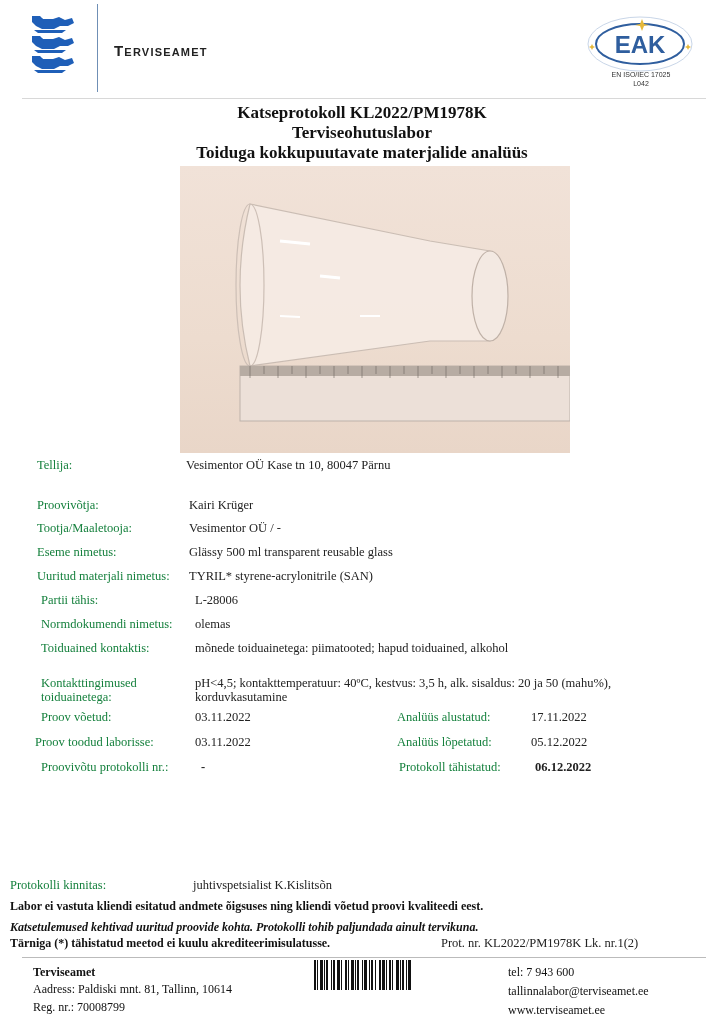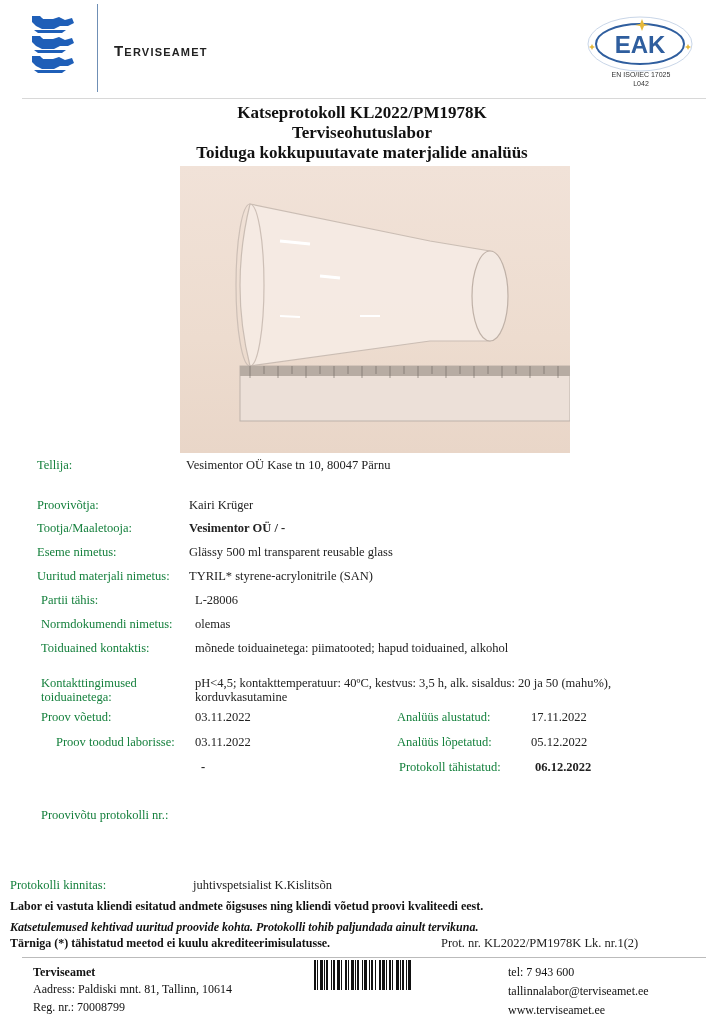--- a/index.html
+++ b/index.html
@@ -105,21 +105,21 @@
   </svg>
 </div>
 
 <div class="abs row-label" style="left:37px;top:458px;">Tellija:</div>
 <div class="abs row-value" style="left:186px;top:458px;">Vesimentor OÜ  Kase tn 10, 80047 Pärnu</div>
 
 <div class="abs row-label" style="left:37px;top:498px;">Proovivõtja:</div>
 <div class="abs row-value" style="left:189px;top:498px;">Kairi Krüger</div>
 
 <div class="abs row-label" style="left:37px;top:521px;">Tootja/Maaletooja:</div>
-<div class="abs row-value" style="left:189px;top:521px;font-weight:bold;">Vesimentor OÜ / -</div>
+<div class="abs row-value" style="left:189px;top:521px;">Vesimentor OÜ / -</div>
 
 <div class="abs row-label" style="left:37px;top:545px;">Eseme nimetus:</div>
 <div class="abs row-value" style="left:189px;top:545px;">Glässy 500 ml transparent reusable glass</div>
 
 <div class="abs row-label" style="left:37px;top:569px;">Uuritud materjali nimetus:</div>
 <div class="abs row-value" style="left:189px;top:569px;">TYRIL* styrene-acrylonitrile (SAN)</div>
 
 <div class="abs row-label" style="left:41px;top:593px;">Partii tähis:</div>
 <div class="abs row-value" style="left:195px;top:593px;">L-28006</div>
 
@@ -132,26 +132,26 @@
 <div class="abs row-label" style="left:41px;top:676px;">Kontakttingimused</div>
 <div class="abs row-label" style="left:41px;top:690px;">toiduainetega:</div>
 <div class="abs row-value" style="left:195px;top:676px;">pH&lt;4,5; kontakttemperatuur: 40ºC, kestvus: 3,5 h,  alk. sisaldus: 20 ja 50 (mahu%),</div>
 <div class="abs row-value" style="left:195px;top:690px;">korduvkasutamine</div>
 
 <div class="abs row-label" style="left:41px;top:710px;">Proov võetud:</div>
 <div class="abs row-value" style="left:195px;top:710px;">03.11.2022</div>
 <div class="abs row-label" style="left:397px;top:710px;">Analüüs alustatud:</div>
 <div class="abs row-value" style="left:531px;top:710px;">17.11.2022</div>
 
-<div class="abs row-label" style="left:56px;top:735px;">Proov toodud laborisse:</div>
+<div class="abs row-label" style="left:35px;top:735px;">Proov toodud laborisse:</div>
 <div class="abs row-value" style="left:195px;top:735px;">03.11.2022</div>
 <div class="abs row-label" style="left:397px;top:735px;">Analüüs lõpetatud:</div>
 <div class="abs row-value" style="left:531px;top:735px;">05.12.2022</div>
 
-<div class="abs row-label" style="left:41px;top:760px;margin-top:48px;">Proovivõtu protokolli nr.:</div>
+<div class="abs row-label" style="left:41px;top:760px;">Proovivõtu protokolli nr.:</div>
 <div class="abs row-value bold" style="left:201px;top:760px;">-</div>
 <div class="abs row-label" style="left:399px;top:760px;">Protokoll tähistatud:</div>
 <div class="abs row-value bold" style="left:535px;top:760px;">06.12.2022</div>
 
 <div class="abs row-label" style="left:10px;top:878px;">Protokolli kinnitas:</div>
 <div class="abs row-value" style="left:156px;top:878px;margin-left:37px;">juhtivspetsialist K.Kislitsõn</div>
 
 <div class="abs foot-b" style="left:10px;top:899px;">Labor ei vastuta kliendi esitatud andmete õigsuses ning kliendi võetud proovi kvaliteedi eest.</div>
 <div class="abs foot-b" style="left:10px;top:920px;font-style:italic;">Katsetulemused kehtivad uuritud proovide kohta. Protokolli tohib paljundada ainult tervikuna.</div>
 <div class="abs foot-b" style="left:10px;top:936px;">Tärniga (*) tähistatud meetod ei kuulu akrediteerimisulatusse.</div>

